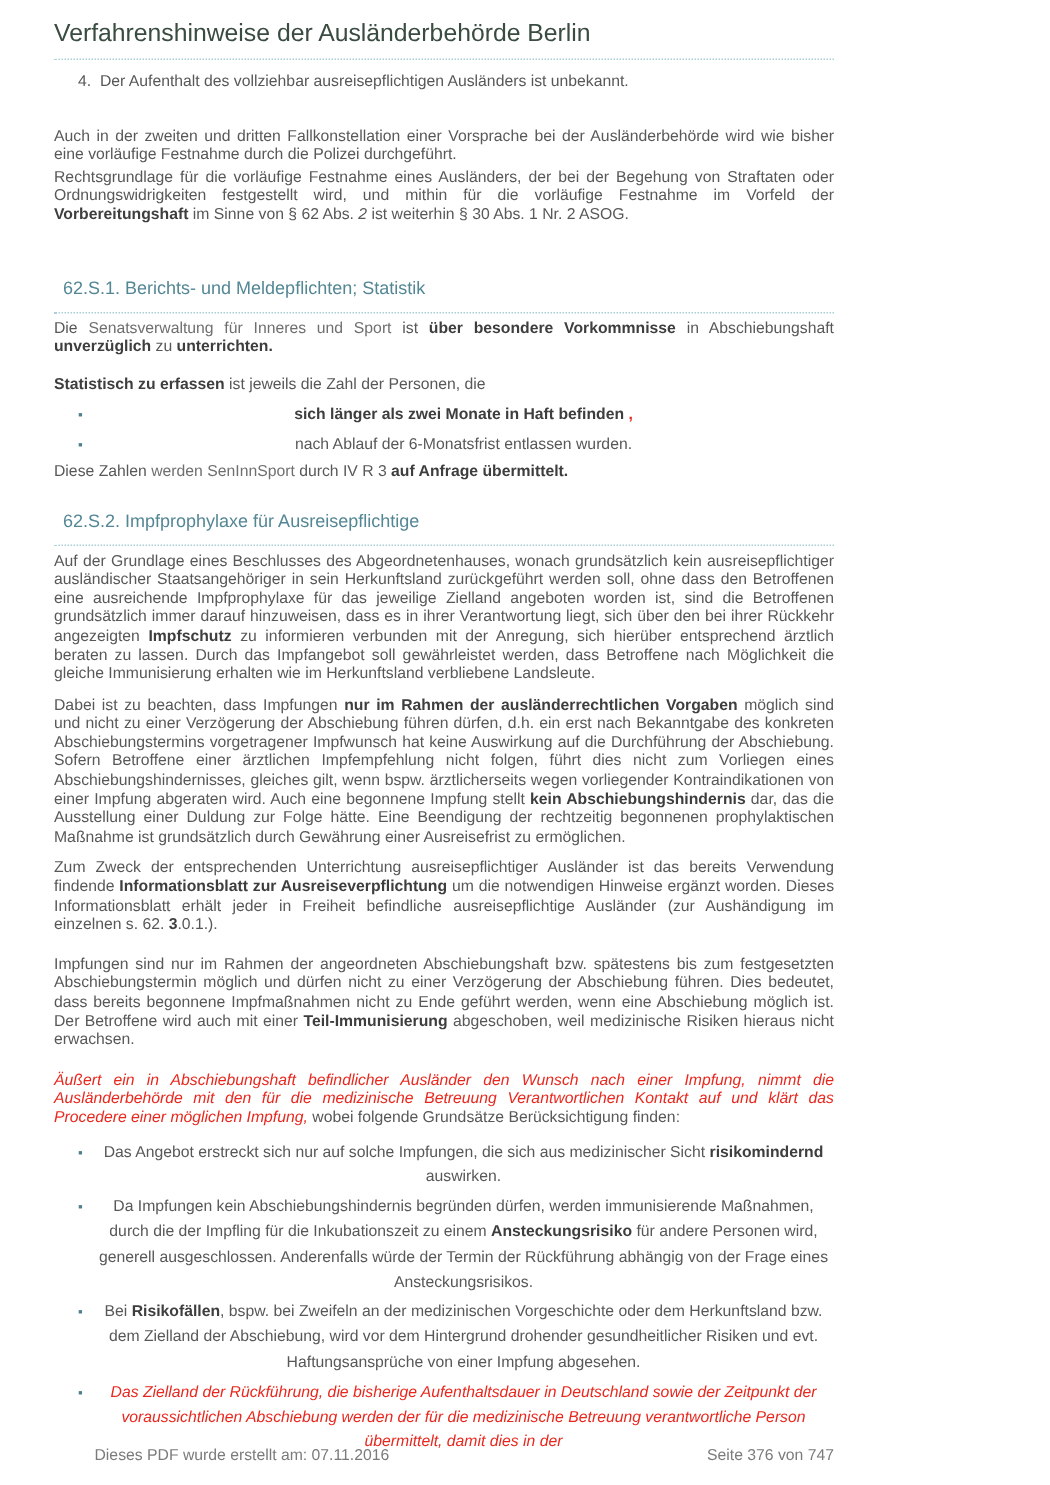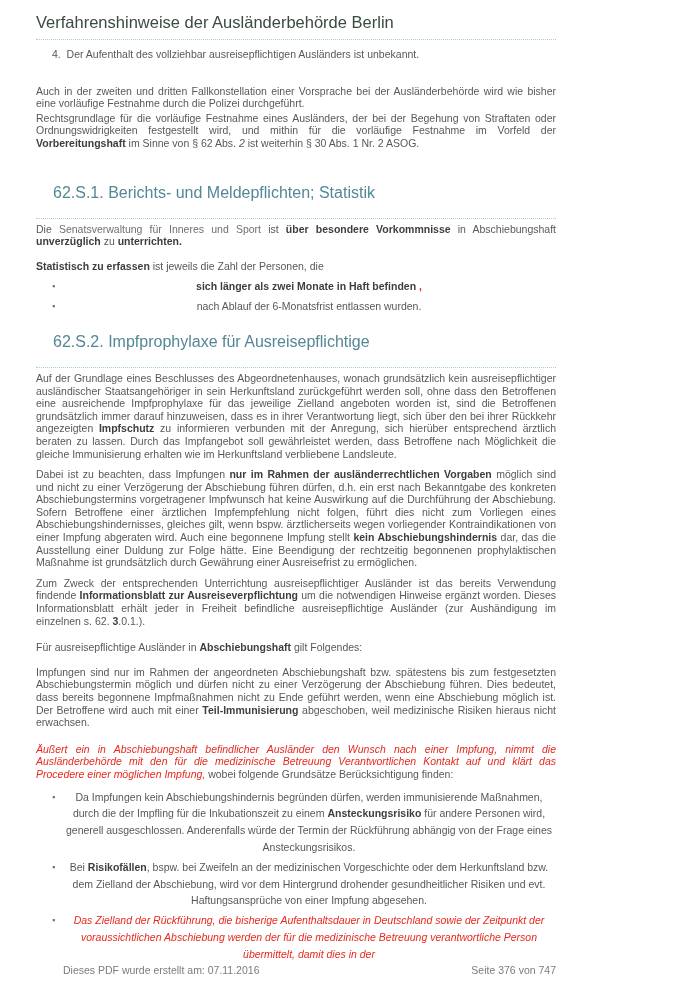--- a/index.html
+++ b/index.html
@@ -23,25 +23,25 @@
     color:#3a4c40;
     line-height:20px;
     margin:0;
   }
   .dotted-divider {
     border:none;
     border-top:1px dotted #aacfd6;
     margin:7px 0 0 0;
   }
   .section-heading {
-    font-size:16px;
+    font-size:12px;
     font-weight:400;
     color:#548795;
     line-height:17px;
-    margin:17px;
+    margin:6px;
   }
   .para {
     font-size:10.5px;
     line-height:12.6px;
     margin:0;
   }
   .just { text-align:justify; }
   .numbered-item { padding-left:16px; }
   
   .run-b  { font-weight:700; color:#3e3e3e; }
@@ -102,32 +102,33 @@
   <hr class="dotted-divider head-gap">
 
   <p class="para just mb-12"><span class="run-reg">Die </span><span class="run-bg">Senatsverwaltung für Inneres und Sport</span><span class="run-reg"> ist </span><span class="run-b">über besondere Vorkommnisse</span><span class="run-reg"> in Abschiebungshaft </span><span class="run-b">unverzüglich</span><span class="run-reg"> zu </span><span class="run-b">unterrichten.</span></p>
   <p class="para mb-6"><span class="run-b">Statistisch zu erfassen</span><span class="run-reg"> ist jeweils die Zahl der Personen, die</span></p>
 
   <ul class="bullets mb-20">
     <li><span class="run-b">sich länger als zwei Monate in Haft befinden</span><span class="run-red"> ,</span></li>
     <li><span class="run-reg">nach Ablauf der 6-Monatsfrist entlassen wurden.</span></li>
   </ul>
 
+  <p class="para"><span class="run-reg">Diese Zahlen </span><span class="run-bg">werden SenInnSport</span><span class="run-reg"> durch IV R 3 </span><span class="run-b">auf Anfrage übermittelt.</span></p>
 
   <h2 class="section-heading mt-18">62.S.2. Impfprophylaxe für Ausreisepflichtige</h2>
   <hr class="dotted-divider head-gap">
 
   <p class="para just mb-8"><span class="run-reg">Auf der Grundlage eines Beschlusses des Abgeordnetenhauses, wonach grundsätzlich kein ausreisepflichtiger ausländischer Staatsangehöriger in sein Herkunftsland zurückgeführt werden soll, ohne dass den Betroffenen eine ausreichende Impfprophylaxe für das jeweilige Zielland angeboten worden ist, sind die Betroffenen grundsätzlich immer darauf hinzuweisen, dass es in ihrer Verantwortung liegt, sich über den bei ihrer Rückkehr angezeigten </span><span class="run-b">Impfschutz</span><span class="run-reg"> zu informieren verbunden mit der Anregung, sich hierüber entsprechend ärztlich beraten zu lassen. Durch das Impfangebot soll gewährleistet werden, dass Betroffene nach Möglichkeit die gleiche Immunisierung erhalten wie im Herkunftsland verbliebene Landsleute.</span></p>
   <p class="para just mb-8"><span class="run-reg">Dabei ist zu beachten, dass Impfungen </span><span class="run-b">nur im Rahmen der ausländerrechtlichen Vorgaben</span><span class="run-reg"> möglich sind und nicht zu einer Verzögerung der Abschiebung führen dürfen, d.h. ein erst nach Bekanntgabe des konkreten Abschiebungstermins vorgetragener Impfwunsch hat keine Auswirkung auf die Durchführung der Abschiebung. Sofern Betroffene einer ärztlichen Impfempfehlung nicht folgen, führt dies nicht zum Vorliegen eines Abschiebungshindernisses, gleiches gilt, wenn bspw. ärztlicherseits wegen vorliegender Kontraindikationen von einer Impfung abgeraten wird. Auch eine begonnene Impfung stellt </span><span class="run-b">kein Abschiebungshindernis</span><span class="run-reg"> dar, das die Ausstellung einer Duldung zur Folge hätte. Eine Beendigung der rechtzeitig begonnenen prophylaktischen Maßnahme ist grundsätzlich durch Gewährung einer Ausreisefrist zu ermöglichen.</span></p>
   <p class="para just mb-14"><span class="run-reg">Zum Zweck der entsprechenden Unterrichtung ausreisepflichtiger Ausländer ist das bereits Verwendung findende </span><span class="run-b">Informationsblatt zur Ausreiseverpflichtung</span><span class="run-reg"> um die notwendigen Hinweise ergänzt worden. Dieses Informationsblatt erhält jeder in Freiheit befindliche ausreisepflichtige Ausländer (zur Aushändigung im einzelnen s. 62. </span><span class="run-b">3</span><span class="run-reg">.0.1.).</span></p>
-  <p class="para mb-12"><span class="run-reg">Für ausreisepflichtige Ausländer in </span><span class="run-b">Abschiebungshaft</span><span class="run-reg"> gilt Folgendes:</span></p>
   <p class="para just mb-14"><span class="run-reg">Impfungen sind nur im Rahmen der angeordneten Abschiebungshaft bzw. spätestens bis zum festgesetzten Abschiebungstermin möglich und dürfen nicht zu einer Verzögerung der Abschiebung führen. Dies bedeutet, dass bereits begonnene Impfmaßnahmen nicht zu Ende geführt werden, wenn eine Abschiebung möglich ist. Der Betroffene wird auch mit einer </span><span class="run-b">Teil-Immunisierung</span><span class="run-reg"> abgeschoben, weil medizinische Risiken hieraus nicht erwachsen.</span></p>
   <p class="para just mb-8"><span class="run-ri">Äußert ein in Abschiebungshaft befindlicher Ausländer den Wunsch nach einer Impfung, nimmt die Ausländerbehörde mit den für die medizinische Betreuung Verantwortlichen Kontakt auf und klärt das Procedere einer möglichen Impfung,</span><span class="run-reg"> wobei folgende Grundsätze Berücksichtigung finden:</span></p>
 
   <ul class="bullets">
+    <li><span class="run-reg">Das Angebot erstreckt sich nur auf solche Impfungen, die sich aus medizinischer Sicht </span><span class="run-b">risikomindernd</span><span class="run-reg"> auswirken.</span></li>
     <li><span class="run-reg">Da Impfungen kein Abschiebungshindernis begründen dürfen, werden immunisierende Maßnahmen, durch die der Impfling für die Inkubationszeit zu einem </span><span class="run-b">Ansteckungsrisiko</span><span class="run-reg"> für andere Personen wird, generell ausgeschlossen. Anderenfalls würde der Termin der Rückführung abhängig von der Frage eines Ansteckungsrisikos.</span></li>
     <li><span class="run-reg">Bei </span><span class="run-b">Risikofällen</span><span class="run-reg">, bspw. bei Zweifeln an der medizinischen Vorgeschichte oder dem Herkunftsland bzw. dem Zielland der Abschiebung, wird vor dem Hintergrund drohender gesundheitlicher Risiken und evt. Haftungsansprüche von einer Impfung abgesehen.</span></li>
     <li><span class="run-ri">Das Zielland der Rückführung, die bisherige Aufenthaltsdauer in Deutschland sowie der Zeitpunkt der voraussichtlichen Abschiebung werden der für die medizinische Betreuung verantwortliche Person übermittelt, damit dies in der</span></li>
   </ul>
 
   <div class="footer">
     <span>Dieses PDF wurde erstellt am: 07.11.2016</span>
     <span>Seite 376 von 747</span>
   </div>
 

